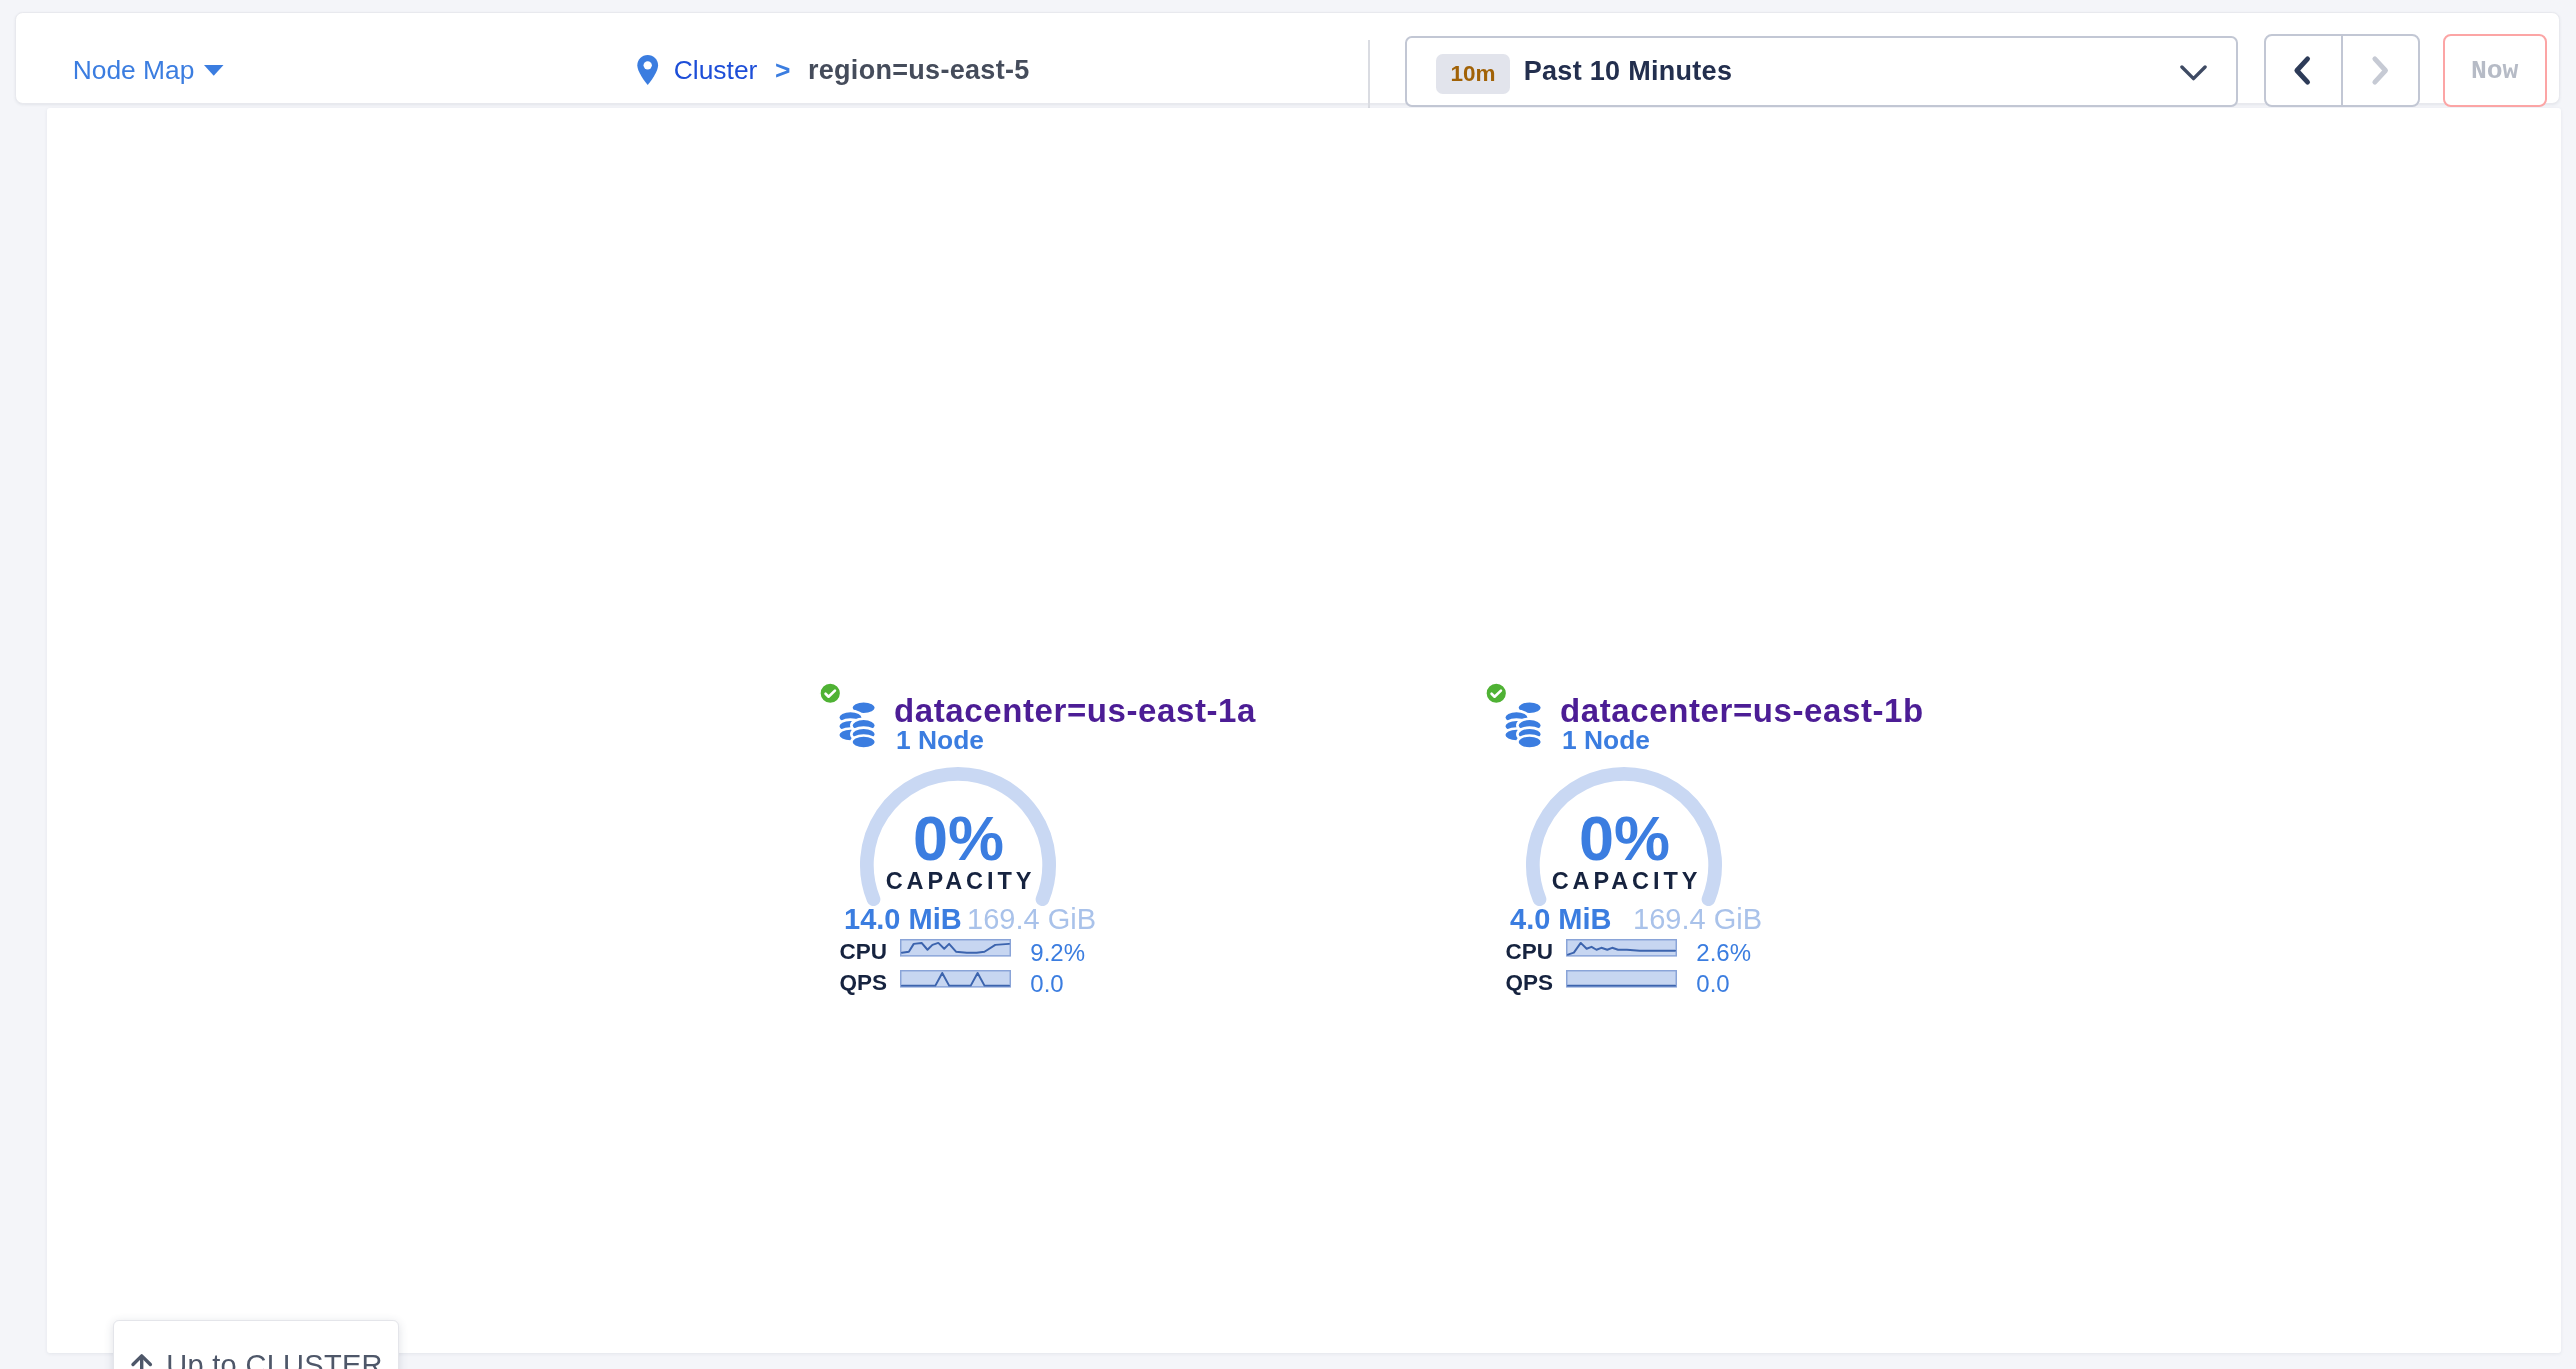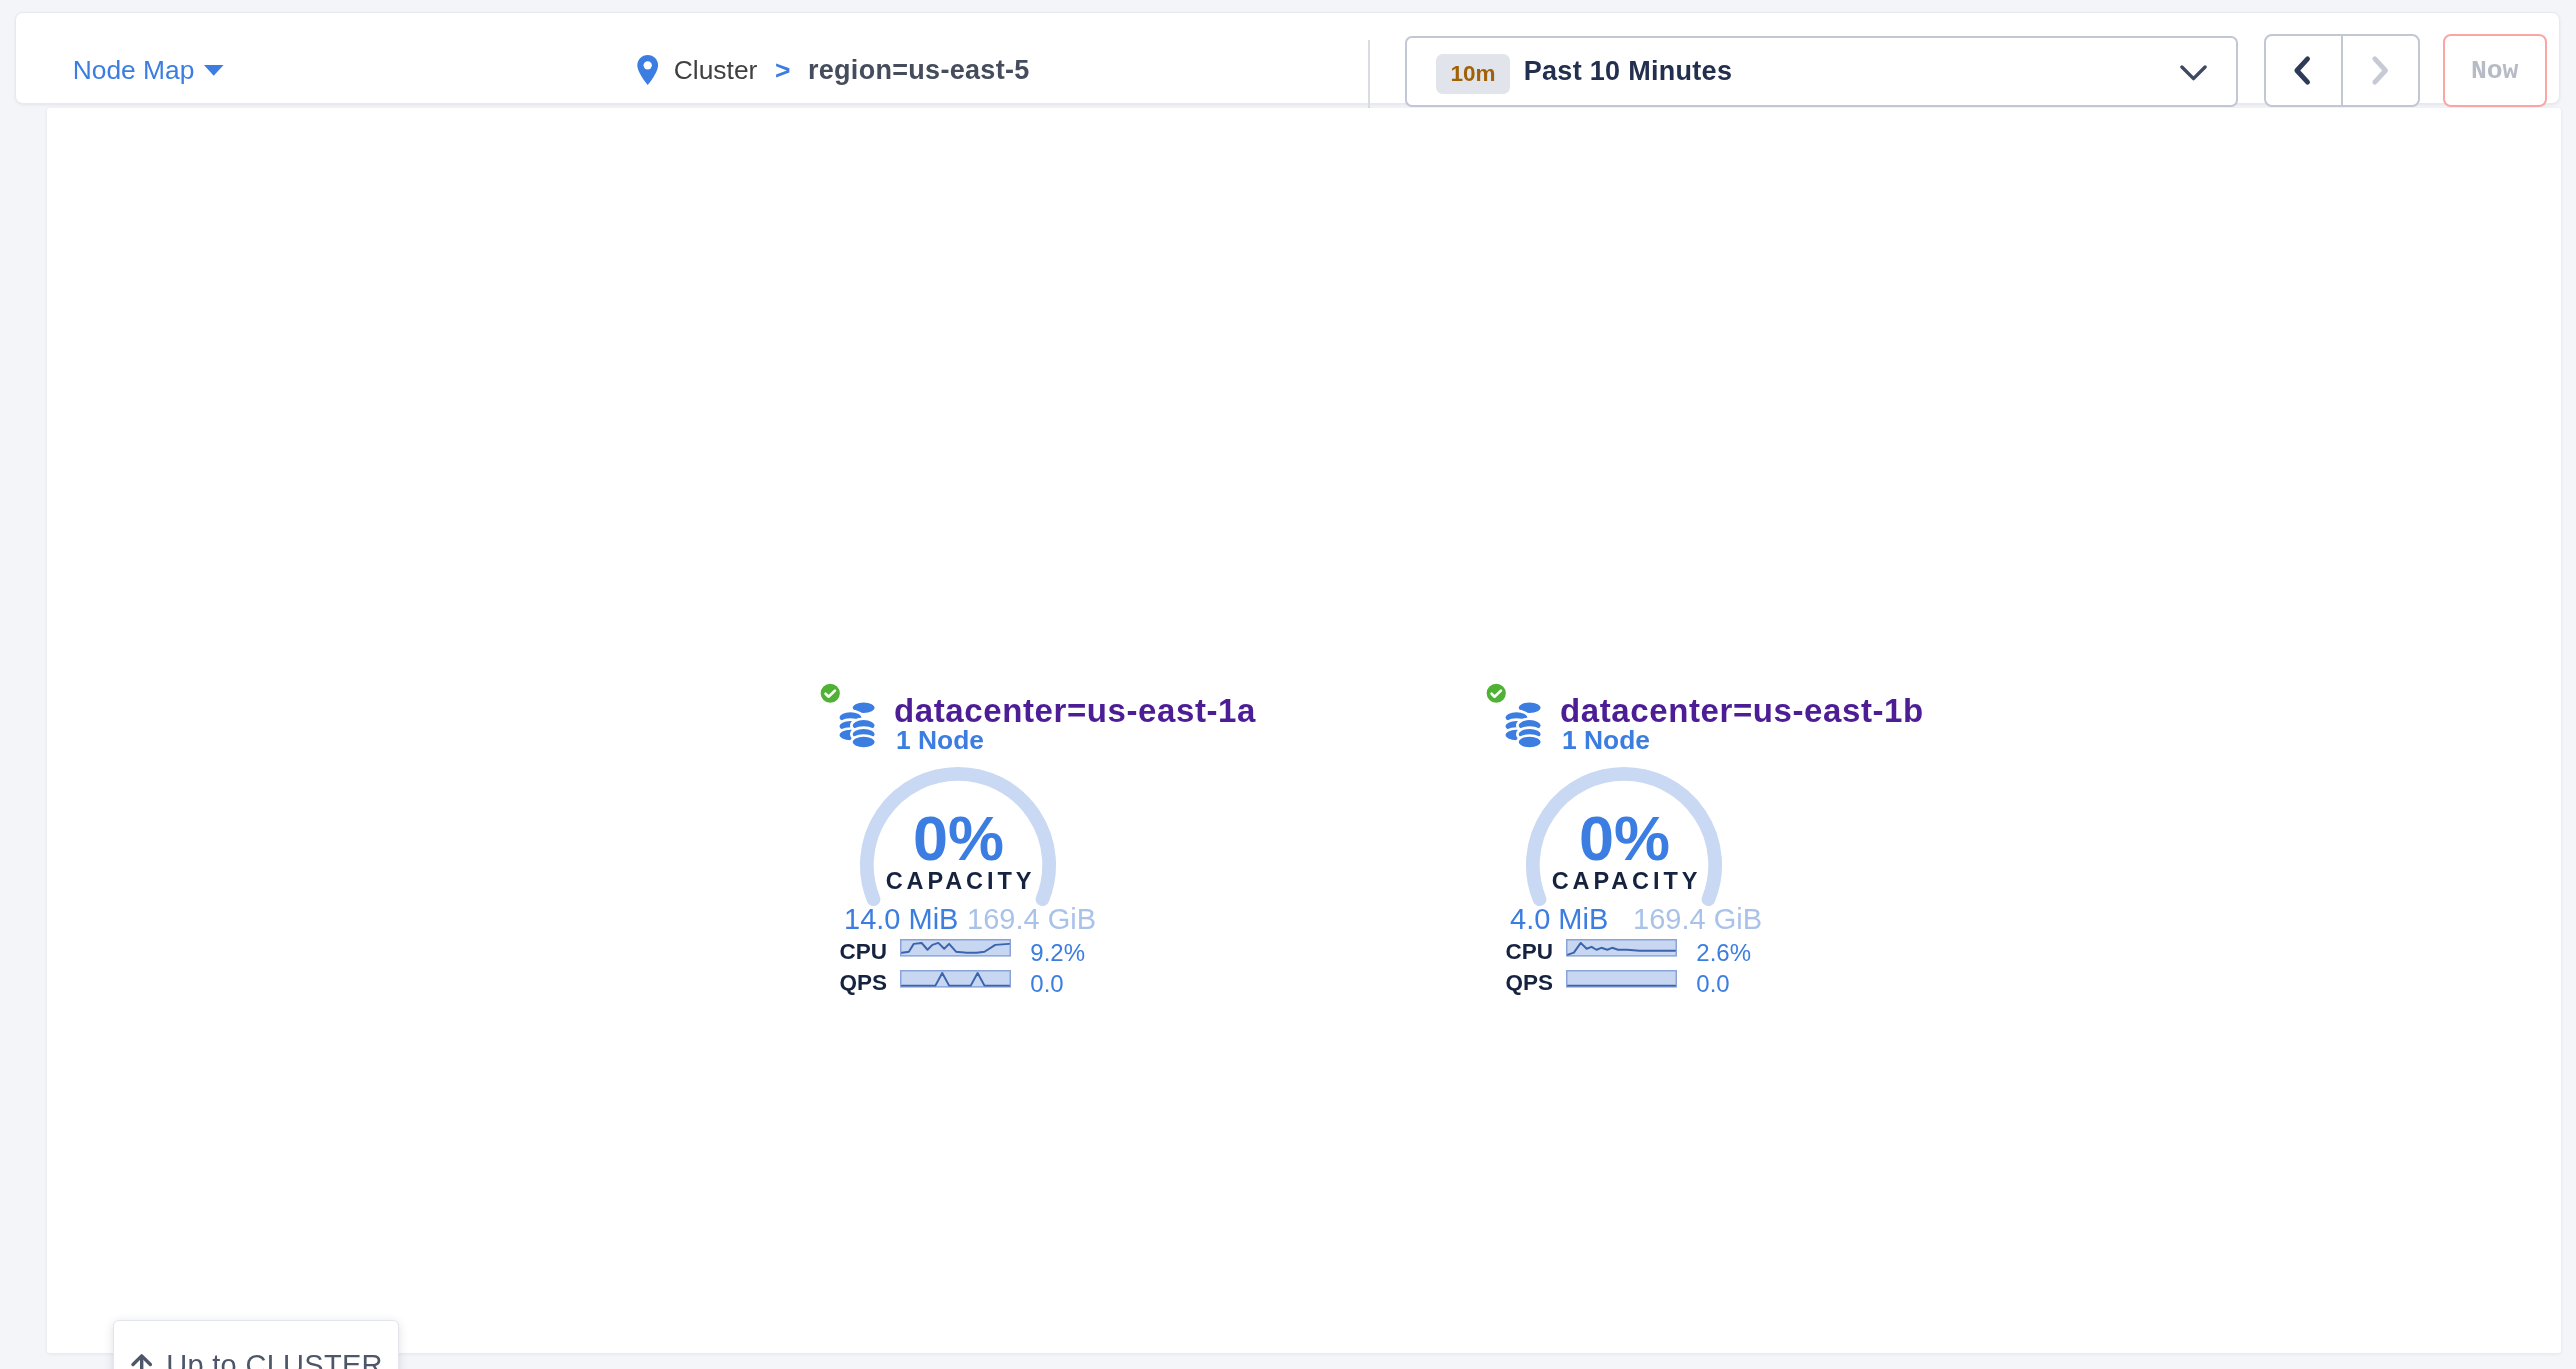--- a/index.html
+++ b/index.html
@@ -24,21 +24,21 @@
     display: flex; align-items: center; gap: 9px; cursor: pointer;
   }
   .view-selector-label { font-size: 26.4px; color: #3b7de0; }
   .caret-down { width: 21.5px; height: 12.7px; display: block; }
 
   .breadcrumb {
     position: absolute; left: 619px; top: 11.7px; height: 92px;
     display: flex; align-items: center; gap: 13.7px;
   }
   .breadcrumb .pin { display: block; }
-  .crumb-link { font-size: 26.4px; color: #404040; text-decoration: none; }
+  .crumb-link { font-size: 26.4px; color: #1d4ed8; text-decoration: none; }
   .crumb-sep  { font-size: 26.4px; color: #3b7de0; font-weight: 700; margin: 0 3.9px; }
   .crumb-current { font-size: 27px; color: #454c5b; font-weight: 700; letter-spacing: 0.3px; }
 
   .header-divider {
     position: absolute; left: 1352px; top: 27px; width: 2px; height: 70px;
     background: #dadce2;
   }
 
   .time-selector {
     position: absolute; left: 1389px; top: 23.5px; width: 833px; height: 71px;
@@ -100,21 +100,21 @@
     font-size: 63px; font-weight: 700; color: #3b7de0;
   }
   .cap-label {
     position: absolute; left: 2px; top: 193px; width: 333px; text-align: center;
     font-size: 23.5px; font-weight: 700; color: #16233f; letter-spacing: 3.9px; text-indent: 3.9px;
   }
   .cap-row {
     position: absolute; left: 54px; top: 228px; width: 252px;
     display: flex; justify-content: space-between; align-items: baseline;
   }
-  .cap-used  { font-size: 29px; font-weight: 400; color: #3b7de0; }
+  .cap-used  { font-size: 29px; font-weight: 700; color: #3b7de0; }
   .cap-total { font-size: 29px; font-weight: 500; color: #a9c2ea; }
   .metric-row {
     position: absolute; left: 34px; height: 23.5px;
     display: flex; align-items: flex-start;
   }
   .metric-row.cpu { top: 264px; }
   .metric-row.qps { top: 295px; }
   .metric-label {
     width: 63px; text-align: right; margin-right: 12.7px;
     font-size: 22.5px; font-weight: 700; color: #16233f;

